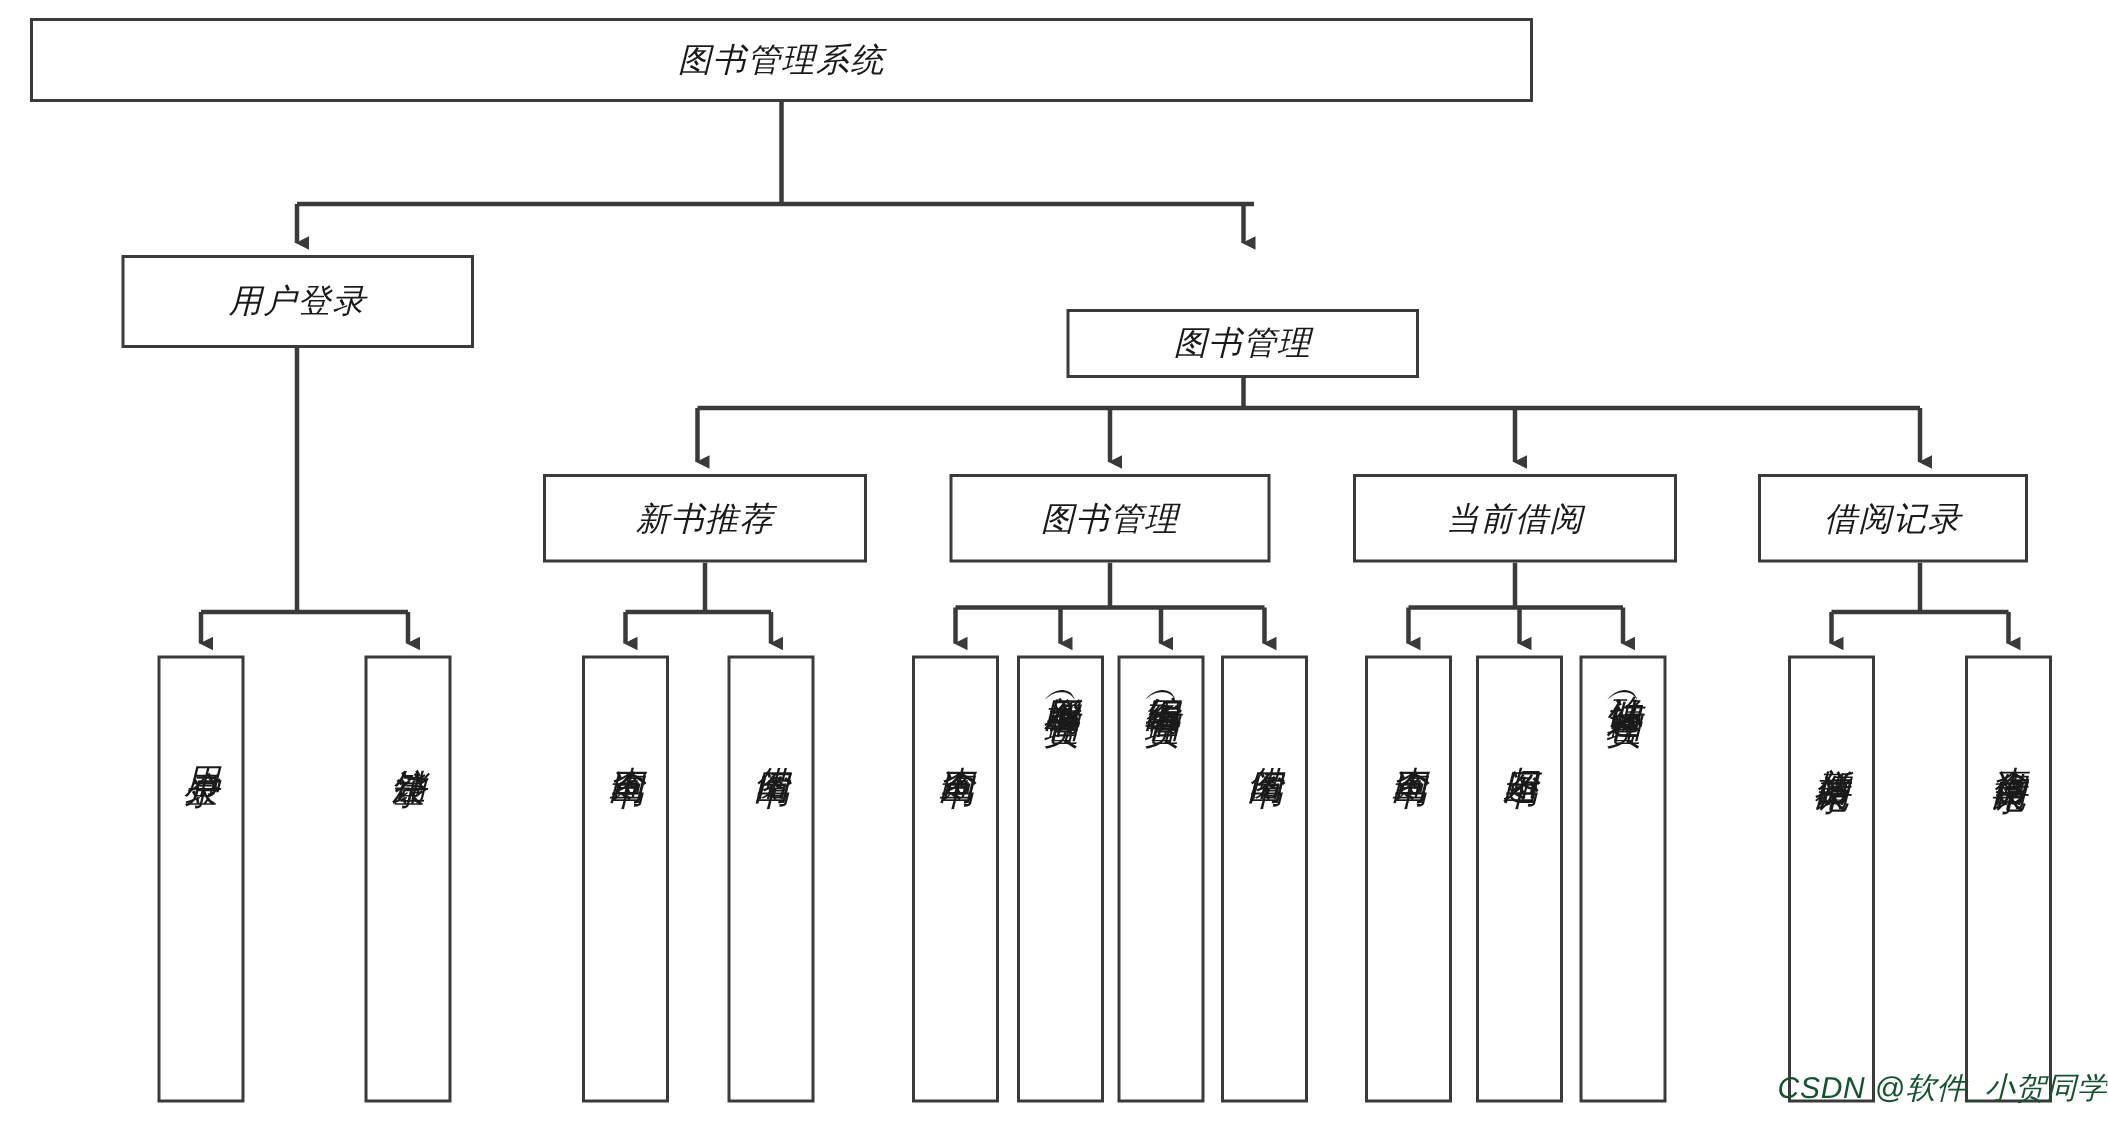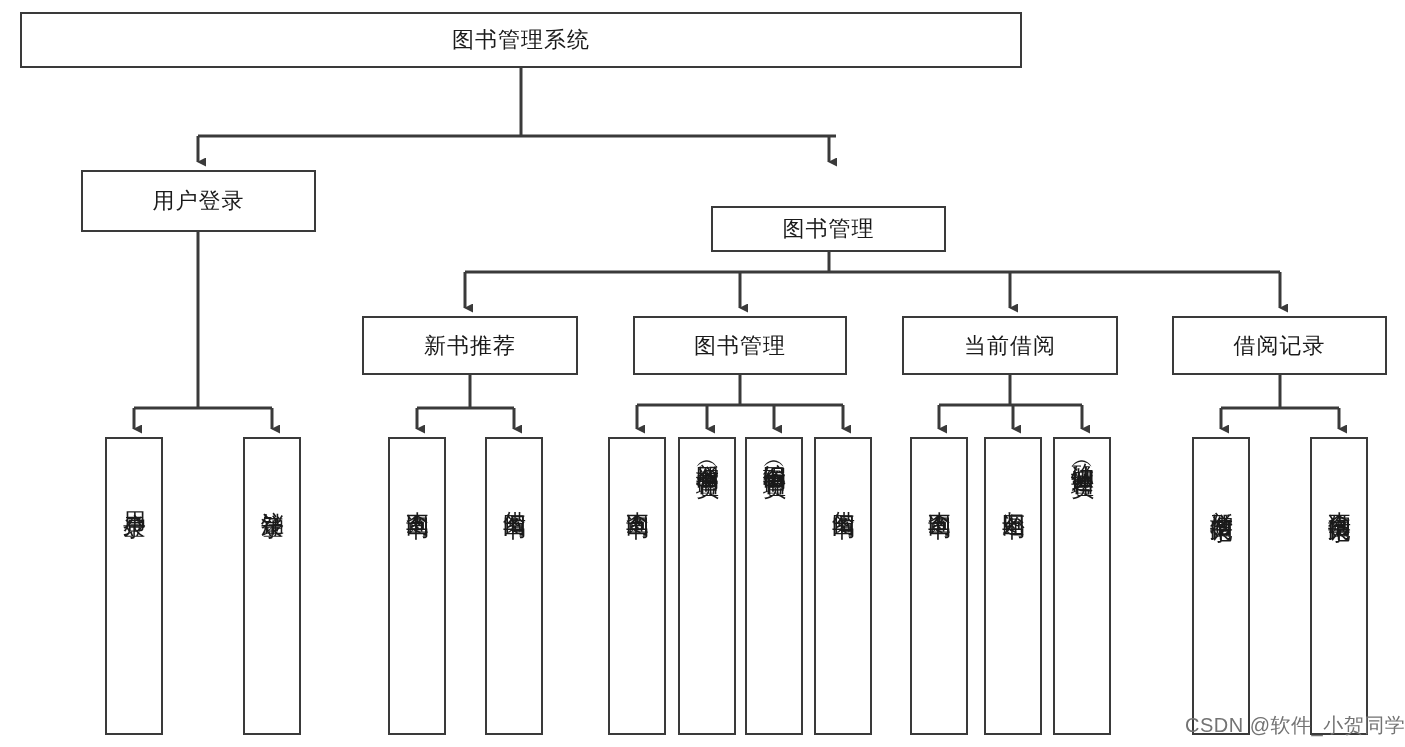--- a/index.html
+++ b/index.html
@@ -7,20 +7,21 @@
     padding: 0;
     background: #ffffff;
   }
   #canvas {
     position: relative;
     width: 1405px;
     height: 747px;
     background: #ffffff;
     font-family: "Liberation Sans", "DejaVu Sans", sans-serif;
     overflow: hidden;
+    font-style: italic;
   }
   svg.edges {
     position: absolute;
     left: 0;
     top: 0;
     width: 1405px;
     height: 747px;
     pointer-events: none;
   }
   .node {
@@ -50,21 +51,21 @@
     white-space: nowrap;
     display: block;
   }
   .node.v.mid .vtext { margin-top: 48px; }
   .node.v.tall .vtext { margin-top: 0px; }
   .watermark {
     position: absolute;
     left: 1185px;
     top: 712px;
     font-size: 20px;
-    color: #737373;
+    color: #14532d;
     white-space: nowrap;
     letter-spacing: 0.5px;
   }
 </style>
 </head>
 <body>
 
 <div id="canvas">
 
   <svg class="edges" viewBox="0 0 1405 747">
@@ -130,21 +131,21 @@
 
   <div class="node h" id="l3-0" style="left: 362px; top: 316px; width: 216px; height: 59px; text-align: right;">
     <span>新书推荐</span>
   </div>
   <div class="node h" id="l3-1" style="left: 633px; top: 316px; width: 214px; height: 59px;">
     <span>图书管理</span>
   </div>
   <div class="node h" id="l3-2" style="left: 902px; top: 316px; width: 216px; height: 59px;">
     <span>当前借阅</span>
   </div>
-  <div class="node h" id="l3-3" style="left: 1172px; top: 316px; width: 215px; height: 59px;">
+  <div class="node h" id="l3-3" style="left: 1172px; top: 316px; width: 180px; height: 59px;">
     <span>借阅记录</span>
   </div>
 
   <div class="node v mid" id="leaf-0" style="left: 105px; top: 437px; width: 58px; height: 298px;">
     <span class="vtext">用户登录</span>
   </div>
   <div class="node v mid" id="leaf-1" style="left: 243px; top: 437px; width: 58px; height: 298px;">
     <span class="vtext">注销登录</span>
   </div>
   <div class="node v mid" id="leaf-2" style="left: 388px; top: 437px; width: 58px; height: 298px;">

